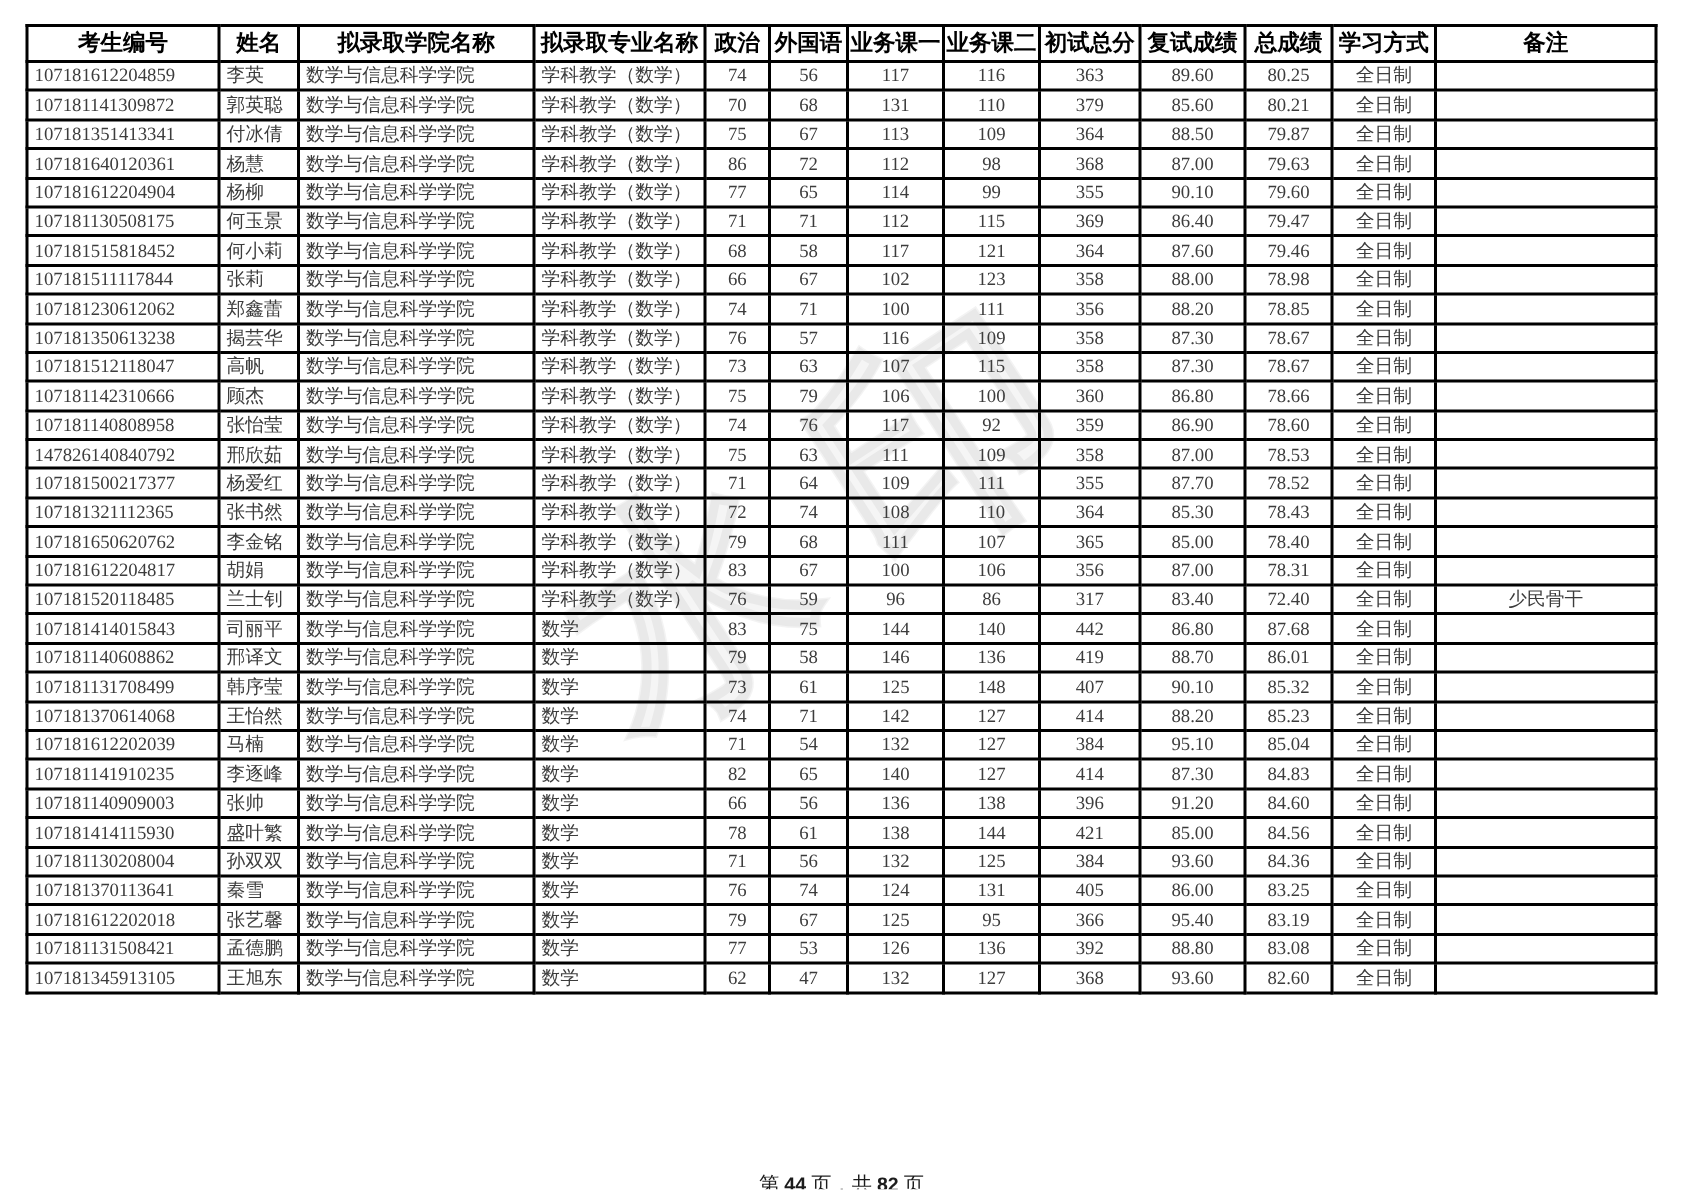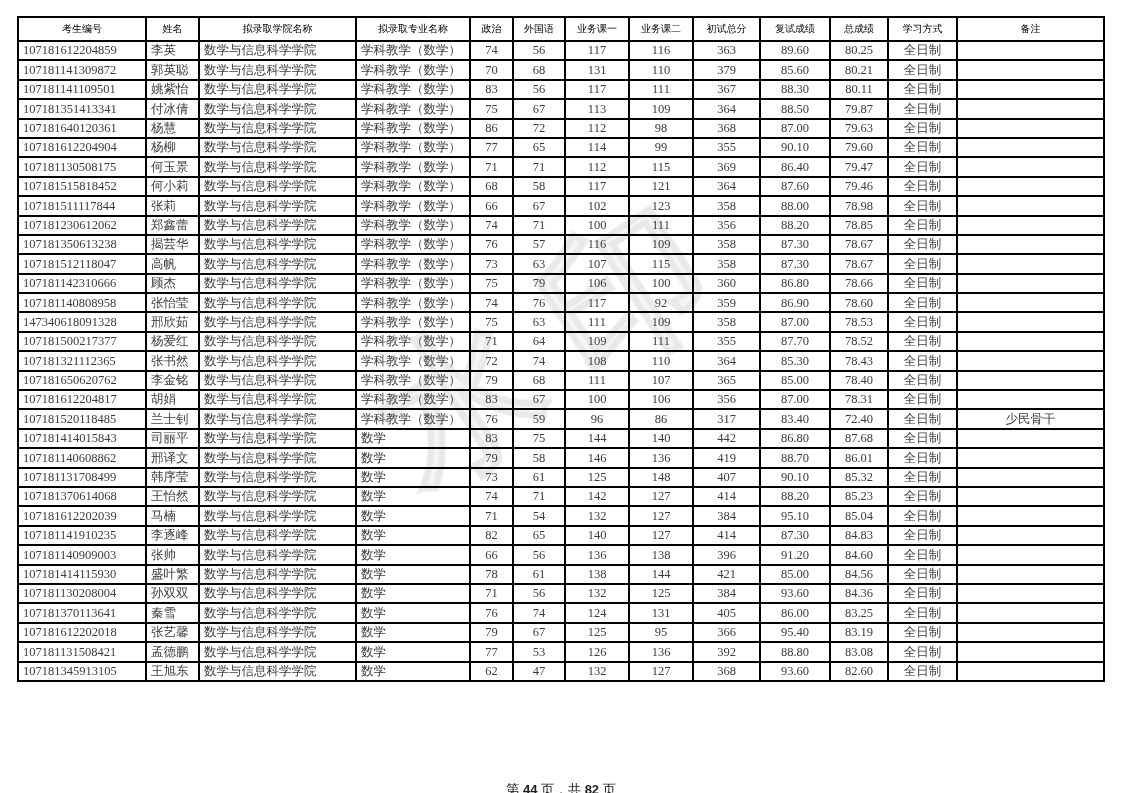--- a/index.html
+++ b/index.html
@@ -21,22 +21,22 @@
   }
   .score-table th, .score-table td {
     border: 2px solid #000000;
     overflow: hidden;
     white-space: nowrap;
     padding: 0;
     vertical-align: middle;
   }
   .score-table th {
     height: 22px;
-    font-size: 10px;
-    font-weight: normal;
+    font-size: 15px;
+    font-weight: bold;
     color: #000000;
     text-align: center;
     line-height: 1;
   }
   .score-table td {
     height: 17.4px;
     font-size: 12.5px;
     color: #3c3c3c;
     line-height: 1;
   }
@@ -137,35 +137,20 @@
           <td class="center">68</td>
           <td class="center">131</td>
           <td class="center">110</td>
           <td class="center">379</td>
           <td class="center">85.60</td>
           <td class="center">80.21</td>
           <td class="center">全日制</td>
           <td class="center"></td>
         </tr>
         <tr>
-          <td class="left">107181141109501</td>
-          <td class="left">姚紫怡</td>
-          <td class="left">数学与信息科学学院</td>
-          <td class="left">学科教学（数学）</td>
-          <td class="center">83</td>
-          <td class="center">56</td>
-          <td class="center">117</td>
-          <td class="center">111</td>
-          <td class="center">367</td>
-          <td class="center">88.30</td>
-          <td class="center">80.11</td>
-          <td class="center">全日制</td>
-          <td class="center"></td>
-        </tr>
-        <tr>
           <td class="left">107181351413341</td>
           <td class="left">付冰倩</td>
           <td class="left">数学与信息科学学院</td>
           <td class="left">学科教学（数学）</td>
           <td class="center">75</td>
           <td class="center">67</td>
           <td class="center">113</td>
           <td class="center">109</td>
           <td class="center">364</td>
           <td class="center">88.50</td>
@@ -317,21 +302,21 @@
           <td class="center">76</td>
           <td class="center">117</td>
           <td class="center">92</td>
           <td class="center">359</td>
           <td class="center">86.90</td>
           <td class="center">78.60</td>
           <td class="center">全日制</td>
           <td class="center"></td>
         </tr>
         <tr>
-          <td class="left">147340618091328</td>
+          <td class="left">147826140840792</td>
           <td class="left">邢欣茹</td>
           <td class="left">数学与信息科学学院</td>
           <td class="left">学科教学（数学）</td>
           <td class="center">75</td>
           <td class="center">63</td>
           <td class="center">111</td>
           <td class="center">109</td>
           <td class="center">358</td>
           <td class="center">87.00</td>
           <td class="center">78.53</td>

